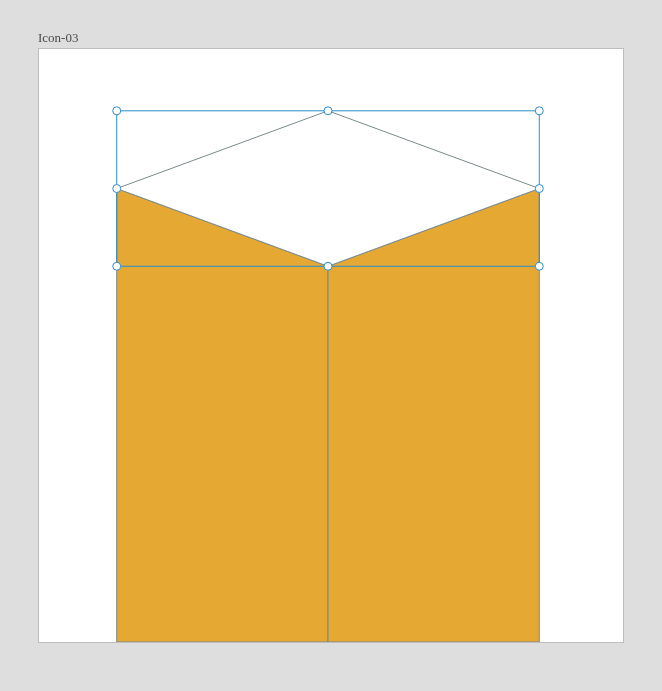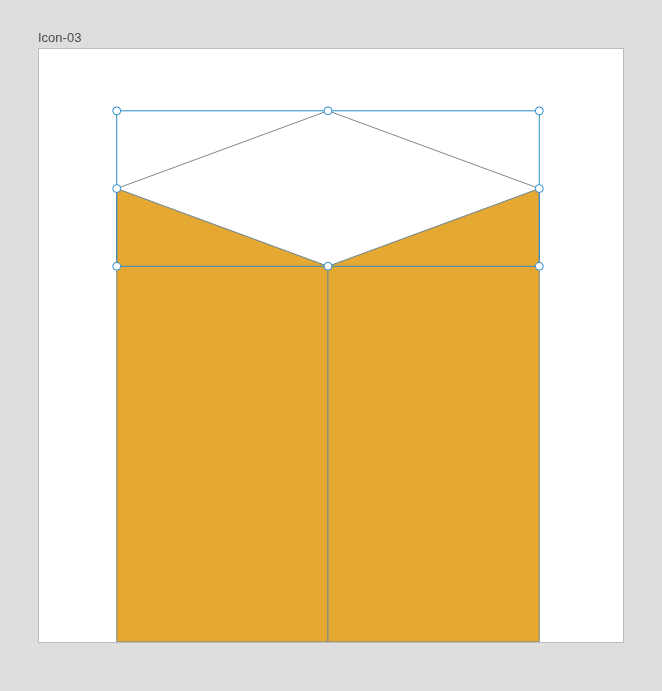--- a/index.html
+++ b/index.html
@@ -9,20 +9,21 @@
       width: 662px;
       height: 691px;
       background: #dedede;
       font-family: -apple-system, "Helvetica Neue", Arial, sans-serif;
       overflow: hidden;
     }
     .workspace {
       position: relative;
       width: 662px;
       height: 691px;
+      font-family: Liberation Serif, serif;
     }
     .artboard-label {
       position: absolute;
       left: 38px;
       top: 30px;
       font-size: 13px;
       color: #4a4a4a;
     }
     .artboard {
       position: absolute;

